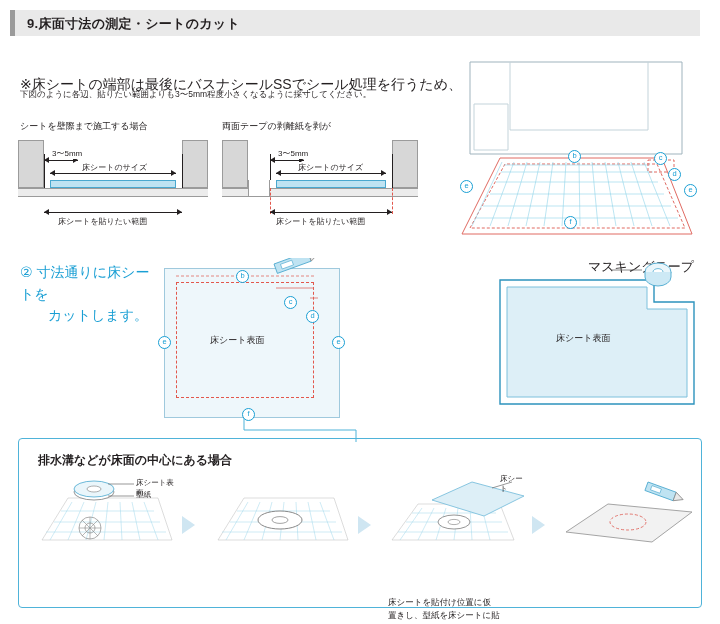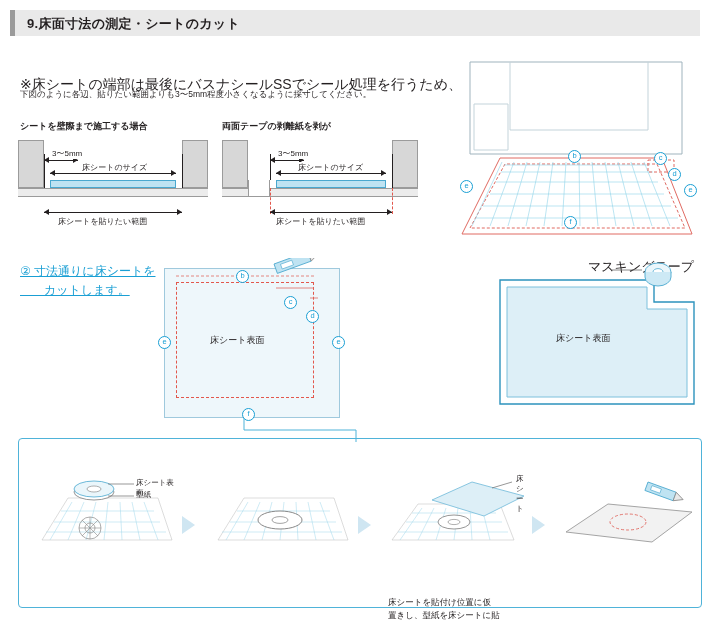--- a/index.html
+++ b/index.html
@@ -26,21 +26,21 @@
   }
 
   
   .t{position:absolute;white-space:pre;}
 
   
   #step1-title{left:20px;top:50px;font-size:12.5px;color:#1a9fd4;}
   #note1{left:20px;top:74px;font-size:14px;color:#231f20;line-height:1.5;text-align:center;}
 
   
-  .figcap{font-size:9px;color:#231f20;font-weight:bold;}
+  .figcap{font-size:9px;color:#231f20;}
   .crossbox{position:absolute;}
 
   .wall{position:absolute;background:#d7d7d7;border:1px solid #9b9b9b;box-sizing:border-box;}
   .floorline{position:absolute;background:#9b9b9b;}
   .sheet{position:absolute;background:#bfe3f2;border:1px solid #4aa8cf;box-sizing:border-box;}
 
   .dimline{position:absolute;height:1px;background:#231f20;}
   .vline{position:absolute;width:1px;background:#231f20;}
   .dashv{position:absolute;width:0;border-left:1px dashed #e2574c;}
   .arrowL,.arrowR{position:absolute;width:0;height:0;border-top:3px solid transparent;border-bottom:3px solid transparent;}
@@ -53,21 +53,21 @@
   #bath{position:absolute;left:452px;top:58px;width:248px;height:180px;}
   .gridsvg{position:absolute;left:0;top:0;}
 
   .badge{
     position:absolute;width:11px;height:11px;border-radius:50%;
     background:#ffffff;border:1px solid #1a9fd4;color:#1a9fd4;
     font-size:7.5px;line-height:10px;text-align:center;
   }
 
   
-  #step2-title{left:20px;top:262px;font-size:12px;color:#1a9fd4;line-height:1.55;width:140px;text-decoration:underline;}
+  #step2-title{left:20px;top:262px;font-size:14px;color:#1a9fd4;line-height:1.55;width:140px;}
   #step2fig{position:absolute;left:158px;top:258px;width:190px;height:165px;}
   .sheet-outer{position:absolute;left:6px;top:10px;width:176px;height:150px;background:#eef7fb;border:1px solid #9fc9dd;box-sizing:border-box;}
   .sheet-dash{position:absolute;left:18px;top:24px;width:138px;height:116px;border:1px dashed #e2574c;box-sizing:border-box;}
   .sheet-label{position:absolute;left:52px;top:76px;font-size:9px;color:#231f20;}
 
   
   #step3-title{left:352px;top:262px;font-size:12px;color:#1a9fd4;line-height:1.55;width:130px;}
   #step3fig{position:absolute;left:494px;top:258px;width:208px;height:165px;}
   .s3-label{position:absolute;left:62px;top:74px;font-size:9px;color:#231f20;}
   .mask-label{position:absolute;left:58px;top:0px;font-size:13px;color:#231f20;margin-left:36px;}
@@ -244,20 +244,21 @@
       <path d="M118,12 L148,12" stroke="#6b6b6b" stroke-width="0.8" fill="none"></path>
     </svg>
     <div class="s3-label">床シート表面</div>
   </div>
 
   <svg style="position:absolute;left:240px;top:418px;" width="120" height="26">
     <path d="M4,0 L4,12 L116,12 L116,24" fill="none" stroke="#4fb3d9" stroke-width="1"></path>
   </svg>
 
   <div id="bottom"></div>
+  <div id="bottom-title">排水溝などが床面の中心にある場合</div>
 
   <div class="bcell" style="left:38px;">
     <svg width="138" height="70">
       <g stroke="#9fd7ea" stroke-width="0.5" fill="none">
         <path d="M4,62 L30,20 L120,20 L134,62 Z" stroke="#b9b9b9"></path>
         <path d="M12,62 L34,24"></path>
           <path d="M30,62 L46,24"></path>
           <path d="M48,62 L58,24"></path>
         <path d="M66,62 L70,24"></path>
           <path d="M84,62 L82,24"></path>
@@ -322,21 +323,21 @@
           <path d="M102,62 L94,30"></path>
         <path d="M10,54 L120,54"></path>
           <path d="M18,44 L114,44"></path>
           <path d="M24,35 L108,35"></path>
       </g>
       <path d="M44,22 L84,4 L136,18 L96,38 Z" fill="#ddeff7" stroke="#7cc0dc" stroke-width="0.9"></path>
       <ellipse cx="66" cy="44" rx="16" ry="7" fill="#ffffff" stroke="#7b7b7b" stroke-width="0.8"></ellipse>
       <ellipse cx="66" cy="44" rx="6" ry="2.6" fill="#ffffff" stroke="#7b7b7b" stroke-width="0.6"></ellipse>
       <path d="M104,10 L124,4" stroke="#6b6b6b" stroke-width="0.7"></path>
     </svg>
-    <div class="lbl" style="left:128px;top:-4px;">床シート</div>
+    <div class="lbl" style="left:112px;top:-4px;">床シート</div>
   </div>
   <div class="bcap" style="left:388px;top:556px;white-space:pre-line;margin-top:40px;">床シートを貼付け位置に仮
 置きし、型紙を床シートに貼
 り付けます。</div>
 
   <div class="tri" style="left:532px;top:516px;"></div>
 
   <div class="bcell" style="left:560px;">
     <svg width="140" height="70">
       <path d="M6,54 L48,26 L132,34 L92,64 Z" fill="#f2f2f2" stroke="#9b9b9b" stroke-width="0.9"></path>

